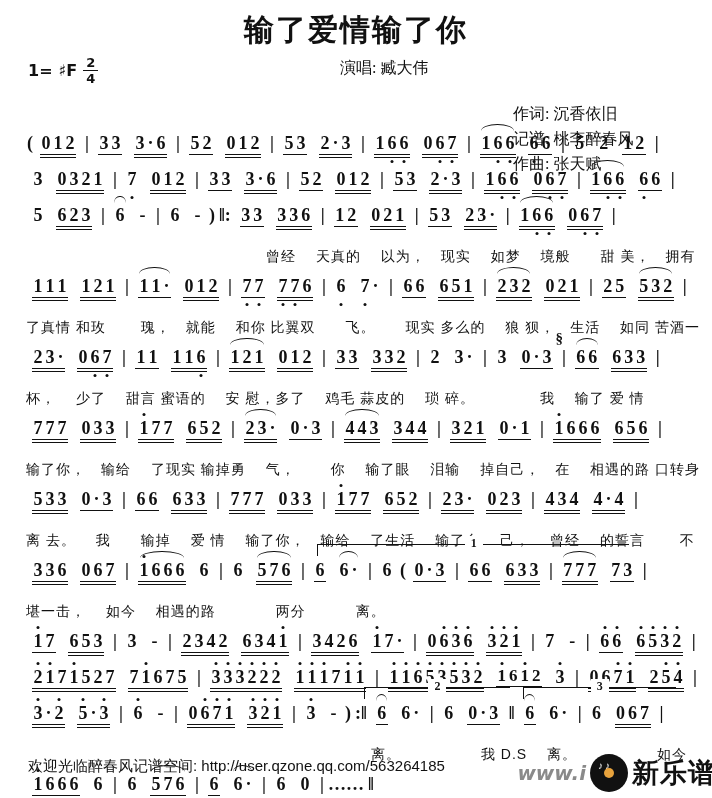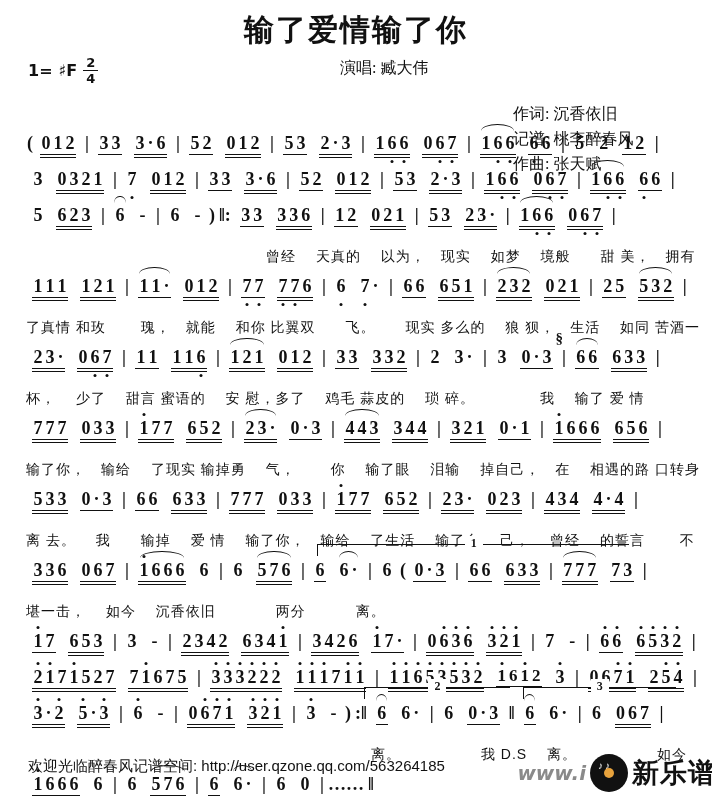--- a/index.html
+++ b/index.html
@@ -104,21 +104,21 @@
         <div class="notes"><span class="tok u2"><span class="ch">7</span><span class="ch">7</span><span class="ch">7</span></span><span class="tok u2"><span class="ch">0</span><span class="ch">3</span><span class="ch">3</span></span><span class="tok bar">|</span><span class="tok u2"><span class="ch da">1</span><span class="ch">7</span><span class="ch">7</span></span><span class="tok u2"><span class="ch">6</span><span class="ch">5</span><span class="ch">2</span></span><span class="tok bar">|</span><span class="tok u2 slur"><span class="ch">2</span><span class="ch">3</span><span class="ch">·</span></span><span class="tok u1"><span class="ch">0</span><span class="ch">·</span><span class="ch">3</span></span><span class="tok bar">|</span><span class="tok u2 slur"><span class="ch">4</span><span class="ch">4</span><span class="ch">3</span></span><span class="tok u2"><span class="ch">3</span><span class="ch">4</span><span class="ch">4</span></span><span class="tok bar">|</span><span class="tok u2"><span class="ch">3</span><span class="ch">2</span><span class="ch">1</span></span><span class="tok u1"><span class="ch">0</span><span class="ch">·</span><span class="ch">1</span></span><span class="tok bar">|</span><span class="tok u2"><span class="ch da">1</span><span class="ch">6</span><span class="ch">6</span><span class="ch">6</span></span><span class="tok u2"><span class="ch">6</span><span class="ch">5</span><span class="ch">6</span></span><span class="tok bar">|</span></div>
         <div class="lyr">输了你，　输给　 了现实 输掉勇　 气，　　 你　 输了眼　 泪输　 掉自己，　在　 相遇的路 口转身</div>
       </div>
       <div class="line">
         <div class="notes"><span class="tok u2"><span class="ch">5</span><span class="ch">3</span><span class="ch">3</span></span><span class="tok u1"><span class="ch">0</span><span class="ch">·</span><span class="ch">3</span></span><span class="tok bar">|</span><span class="tok u1"><span class="ch">6</span><span class="ch">6</span></span><span class="tok u2"><span class="ch">6</span><span class="ch">3</span><span class="ch">3</span></span><span class="tok bar">|</span><span class="tok u2"><span class="ch">7</span><span class="ch">7</span><span class="ch">7</span></span><span class="tok u2"><span class="ch">0</span><span class="ch">3</span><span class="ch">3</span></span><span class="tok bar">|</span><span class="tok u2"><span class="ch da">1</span><span class="ch">7</span><span class="ch">7</span></span><span class="tok u2"><span class="ch">6</span><span class="ch">5</span><span class="ch">2</span></span><span class="tok bar">|</span><span class="tok u2"><span class="ch">2</span><span class="ch">3</span><span class="ch">·</span></span><span class="tok u2"><span class="ch">0</span><span class="ch">2</span><span class="ch">3</span></span><span class="tok bar">|</span><span class="tok u2"><span class="ch">4</span><span class="ch">3</span><span class="ch">4</span></span><span class="tok u2"><span class="ch">4</span><span class="ch">·</span><span class="ch">4</span></span><span class="tok bar">|</span></div>
         <div class="lyr">离 去。　 我　　输掉　 爱 情　 输了你，　输给　 了生活　 输了自　 己，　 曾经　 的誓言　　 不</div>
       </div>
       <div class="line">
         <div class="volta" style="left: 44%; width: 47%;"><span>1</span></div>
         <div class="notes"><span class="tok u2"><span class="ch">3</span><span class="ch">3</span><span class="ch">6</span></span><span class="tok u2"><span class="ch">0</span><span class="ch">6</span><span class="ch">7</span></span><span class="tok bar">|</span><span class="tok u2 slur"><span class="ch da">1</span><span class="ch">6</span><span class="ch">6</span><span class="ch">6</span></span><span class="tok"><span class="ch">6</span></span><span class="tok bar">|</span><span class="tok"><span class="ch">6</span></span><span class="tok u2 slur"><span class="ch">5</span><span class="ch">7</span><span class="ch">6</span></span><span class="tok bar">|</span><span class="tok u1"><span class="ch">6</span></span><span class="tok slur"><span class="ch">6</span><span class="ch">·</span></span><span class="tok bar">|</span><span class="tok"><span class="ch">6</span></span><span class="tok txt">(</span><span class="tok u1"><span class="ch">0</span><span class="ch">·</span><span class="ch">3</span></span><span class="tok bar">|</span><span class="tok u1"><span class="ch">6</span><span class="ch">6</span></span><span class="tok u2"><span class="ch">6</span><span class="ch">3</span><span class="ch">3</span></span><span class="tok bar">|</span><span class="tok u2 slur"><span class="ch">7</span><span class="ch">7</span><span class="ch">7</span></span><span class="tok u1"><span class="ch">7</span><span class="ch">3</span></span><span class="tok bar">|</span></div>
-        <div class="lyr">堪一击，　 如今　 沉香依旧　　　　两分　　　 离。</div>
+        <div class="lyr">堪一击，　 如今　 相遇的路　　　　两分　　　 离。</div>
       </div>
       <div class="line">
         <div class="notes"><span class="tok u1"><span class="ch da">1</span><span class="ch">7</span></span><span class="tok u2"><span class="ch">6</span><span class="ch">5</span><span class="ch">3</span></span><span class="tok bar">|</span><span class="tok"><span class="ch">3</span></span><span class="tok"><span class="ch">-</span></span><span class="tok bar">|</span><span class="tok u2"><span class="ch">2</span><span class="ch">3</span><span class="ch">4</span><span class="ch">2</span></span><span class="tok u2"><span class="ch">6</span><span class="ch">3</span><span class="ch">4</span><span class="ch da">1</span></span><span class="tok bar">|</span><span class="tok u2"><span class="ch">3</span><span class="ch">4</span><span class="ch">2</span><span class="ch">6</span></span><span class="tok u1"><span class="ch da">1</span><span class="ch">7</span><span class="ch">·</span></span><span class="tok bar">|</span><span class="tok u2"><span class="ch">0</span><span class="ch da">6</span><span class="ch da">3</span><span class="ch da">6</span></span><span class="tok u2"><span class="ch da">3</span><span class="ch da">2</span><span class="ch da">1</span></span><span class="tok bar">|</span><span class="tok"><span class="ch">7</span></span><span class="tok"><span class="ch">-</span></span><span class="tok bar">|</span><span class="tok u1"><span class="ch da">6</span><span class="ch da">6</span></span><span class="tok u2"><span class="ch da">6</span><span class="ch da">5</span><span class="ch da">3</span><span class="ch da">2</span></span><span class="tok bar">|</span></div>
       </div>
       <div class="line">
         <div class="notes"><span class="tok u2"><span class="ch da">2</span><span class="ch da">1</span><span class="ch">7</span><span class="ch da">1</span><span class="ch">5</span><span class="ch">2</span><span class="ch">7</span></span><span class="tok u2"><span class="ch">7</span><span class="ch da">1</span><span class="ch">6</span><span class="ch">7</span><span class="ch">5</span></span><span class="tok bar">|</span><span class="tok u2"><span class="ch da">3</span><span class="ch da">3</span><span class="ch da">3</span><span class="ch da">2</span><span class="ch da">2</span><span class="ch da">2</span></span><span class="tok u2"><span class="ch da">1</span><span class="ch da">1</span><span class="ch da">1</span><span class="ch">7</span><span class="ch da">1</span><span class="ch da">1</span></span><span class="tok bar">|</span><span class="tok u2"><span class="ch da">1</span><span class="ch da">1</span><span class="ch da">6</span><span class="ch da">5</span><span class="ch da">3</span><span class="ch da">5</span><span class="ch da">3</span><span class="ch da">2</span></span><span class="tok small u1"><span class="ch da">1</span><span class="ch">6</span><span class="ch da">1</span><span class="ch">2</span></span><span class="tok"><span class="ch da">3</span></span><span class="tok bar">|</span><span class="tok u2"><span class="ch">0</span><span class="ch">6</span><span class="ch da">7</span><span class="ch da">1</span></span><span class="tok u2"><span class="ch">2</span><span class="ch da">5</span><span class="ch da">4</span></span><span class="tok bar">|</span></div>
       </div>
       <div class="line">
         <div class="volta" style="left: 51%; width: 22%;"><span>2</span></div>
         <div class="volta" style="left: 75%; width: 23%;"><span>3</span></div>

